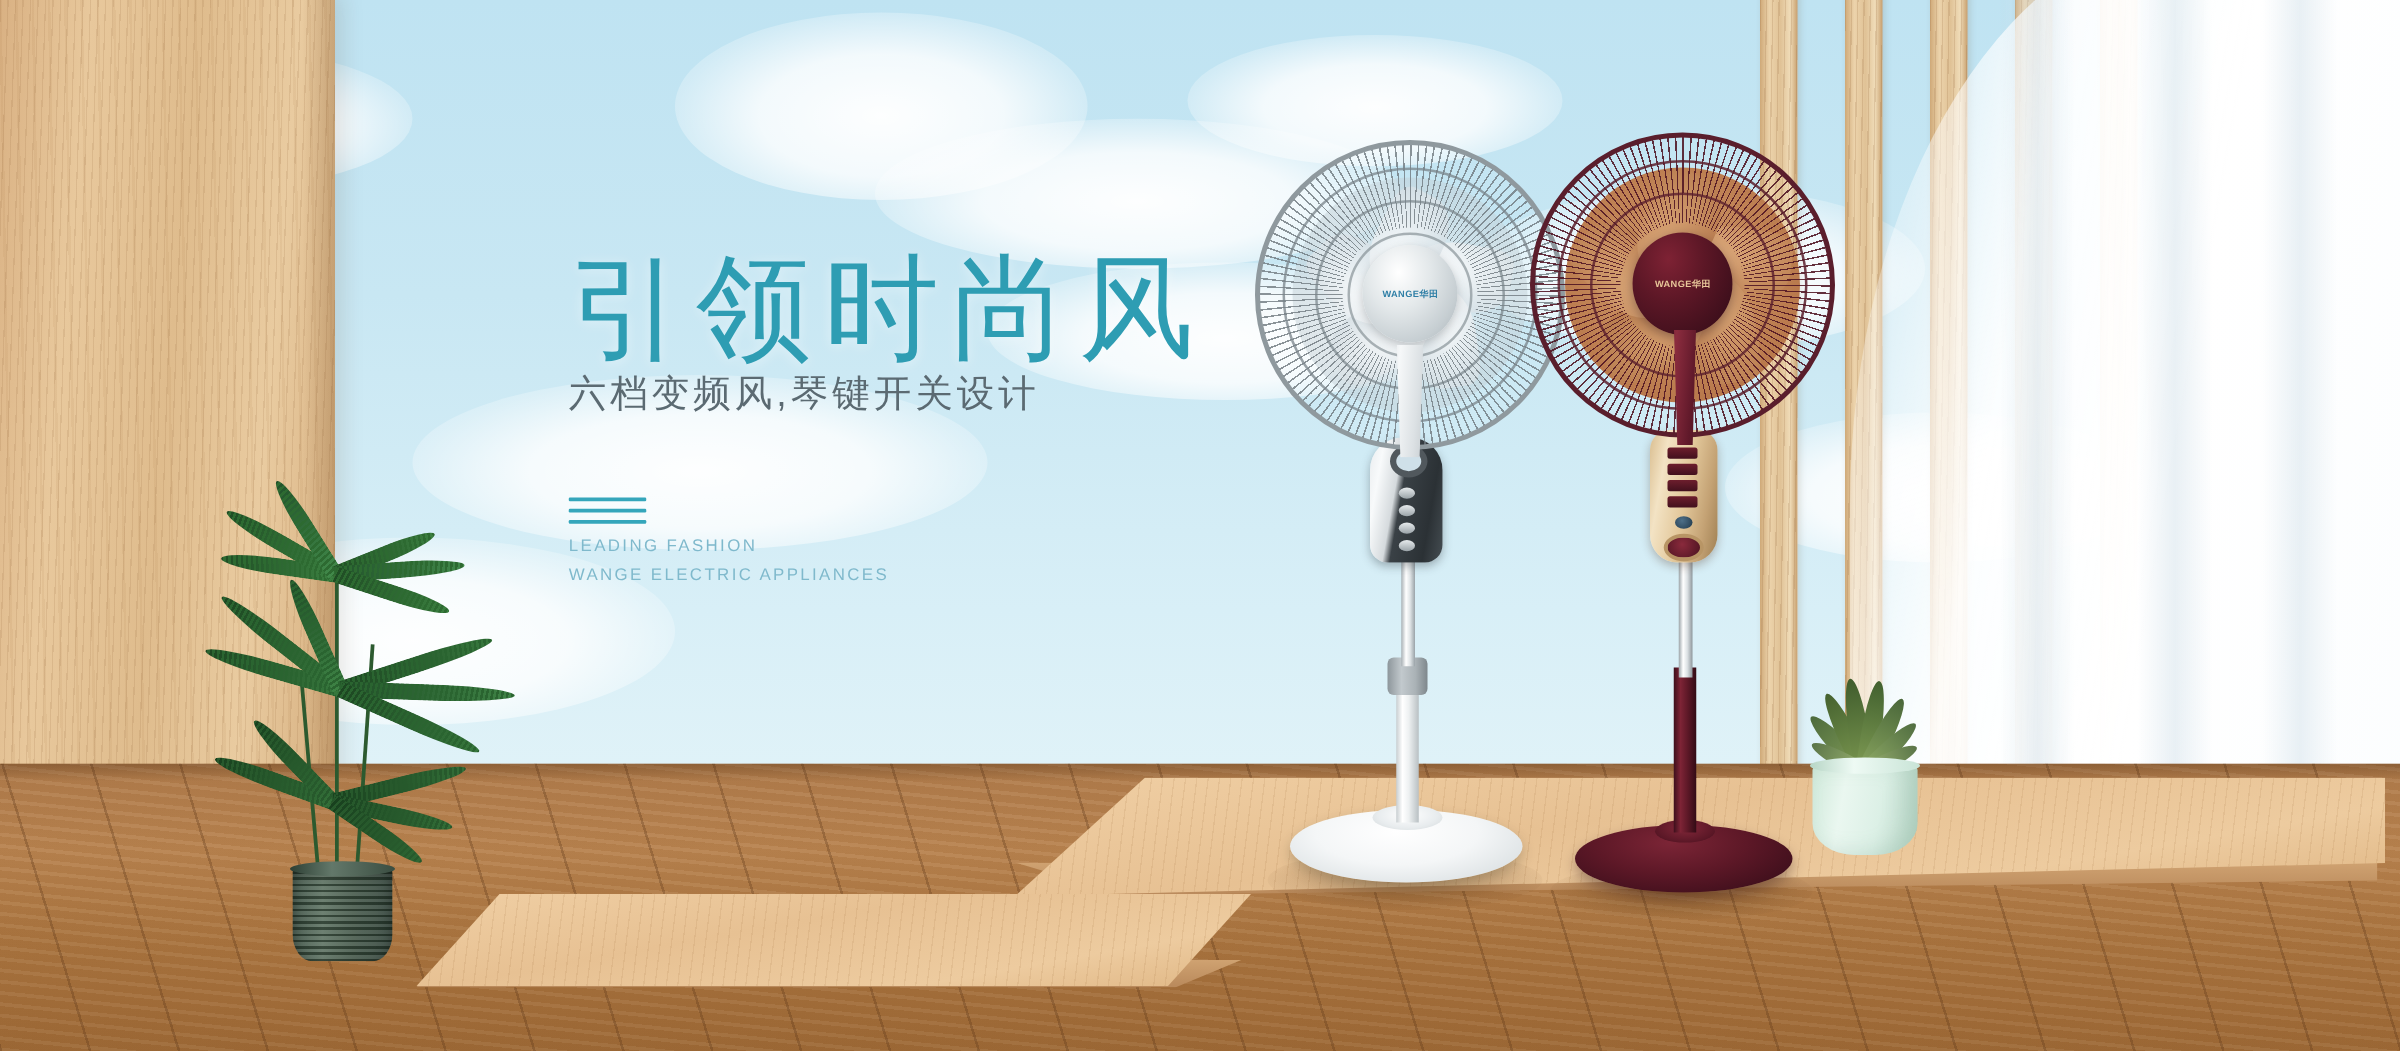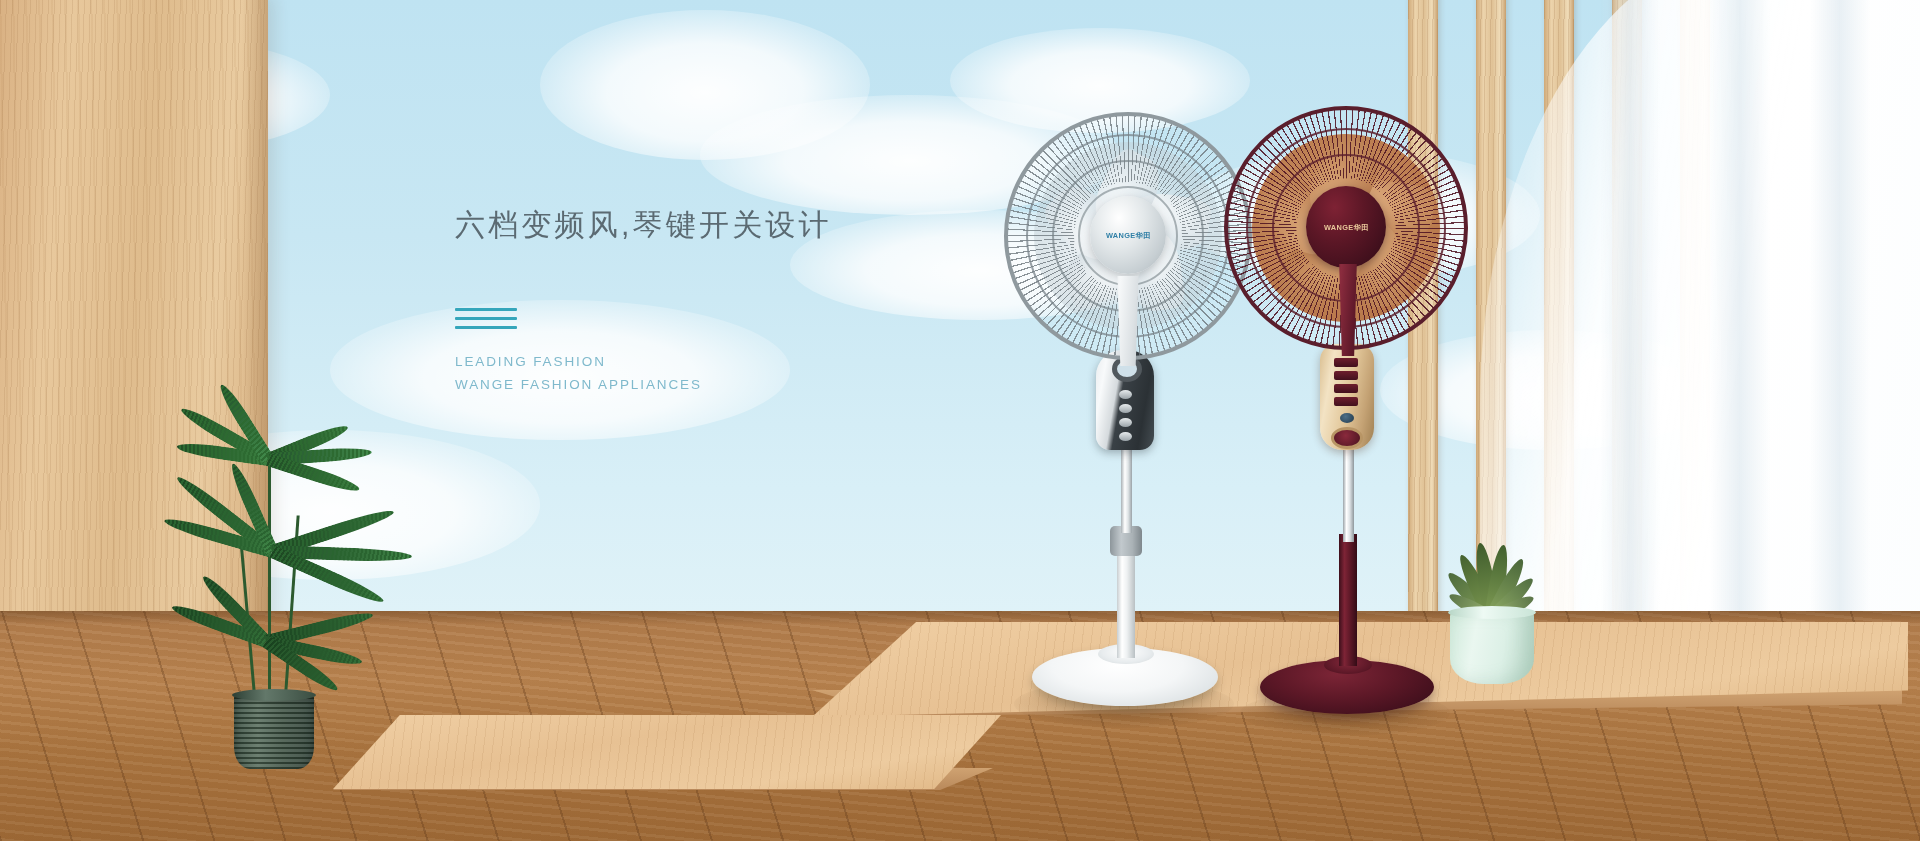--- a/index.html
+++ b/index.html
@@ -110,40 +110,39 @@
     margin-top: 16px;
     font-size: 92px;
     line-height: 1.02;
     letter-spacing: 10px;
     color: #2e9db3;
     font-weight: 400;
     white-space: nowrap;
     text-shadow: 0 2px 10px rgba(255,255,255,0.45);
   }
   .subhead {
-    margin-top: 20px;
     font-size: 30px;
     letter-spacing: 3.2px;
     color: #5b6a72;
     font-weight: 400;
     white-space: nowrap;
   }
   .rule-group {
     margin-top: 62px;
     width: 62px;
   }
   .rule-group .rule {
     height: 3px;
     background: #35a6bb;
     margin-bottom: 6px;
     border-radius: 1px;
   }
   .rule-group .rule:last-child { margin-bottom: 0; }
   .footer-en {
-    margin-top: 22px;
+    margin-top: 7px;
     font-size: 13.5px;
     letter-spacing: 1.9px;
     color: #7fb9cc;
     line-height: 1.68;
     white-space: nowrap;
   }
 
   
   .fan { position: absolute; z-index: 30; }
   .fan-head { position: absolute; left: 0; top: 0; }
@@ -433,25 +432,26 @@
       <div class="succ-leaf" style="width:14px; height:56px; transform: translateX(-50%) rotate(46deg); background: linear-gradient(180deg,#516e41,#92ad67);"></div>
       <div class="succ-leaf" style="width:13px; height:48px; transform: translateX(-50%) rotate(-62deg); background: linear-gradient(180deg,#5b7548,#9cb572);"></div>
       <div class="succ-leaf" style="width:13px; height:46px; transform: translateX(-50%) rotate(64deg); background: linear-gradient(180deg,#5b7548,#9cb572);"></div>
     </div>
     <div class="pot-mint" style="left:18px; top:70px; width:84px; height:74px;"></div>
     <div style="position:absolute; left:16px; top:66px; width:88px; height:13px; border-radius:50%;
                 background: linear-gradient(90deg,#b7d6c6,#eefaf4 40%,#c9e4d7 100%);"></div>
   </div>
 
   <div class="text-block">
+    <div class="headline">引领时尚风</div>
     <div class="subhead">六档变频风,琴键开关设计</div>
     <div class="rule-group">
       <div class="rule"></div>
       <div class="rule"></div>
       <div class="rule"></div>
     </div>
     <div class="footer-en">
       <div>LEADING FASHION</div>
-      <div>WANGE FASHION APPLIANCES</div>
+      <div>WANGE ELECTRIC APPLIANCES</div>
     </div>
   </div>
 
 </div>
 
 </body></html>

